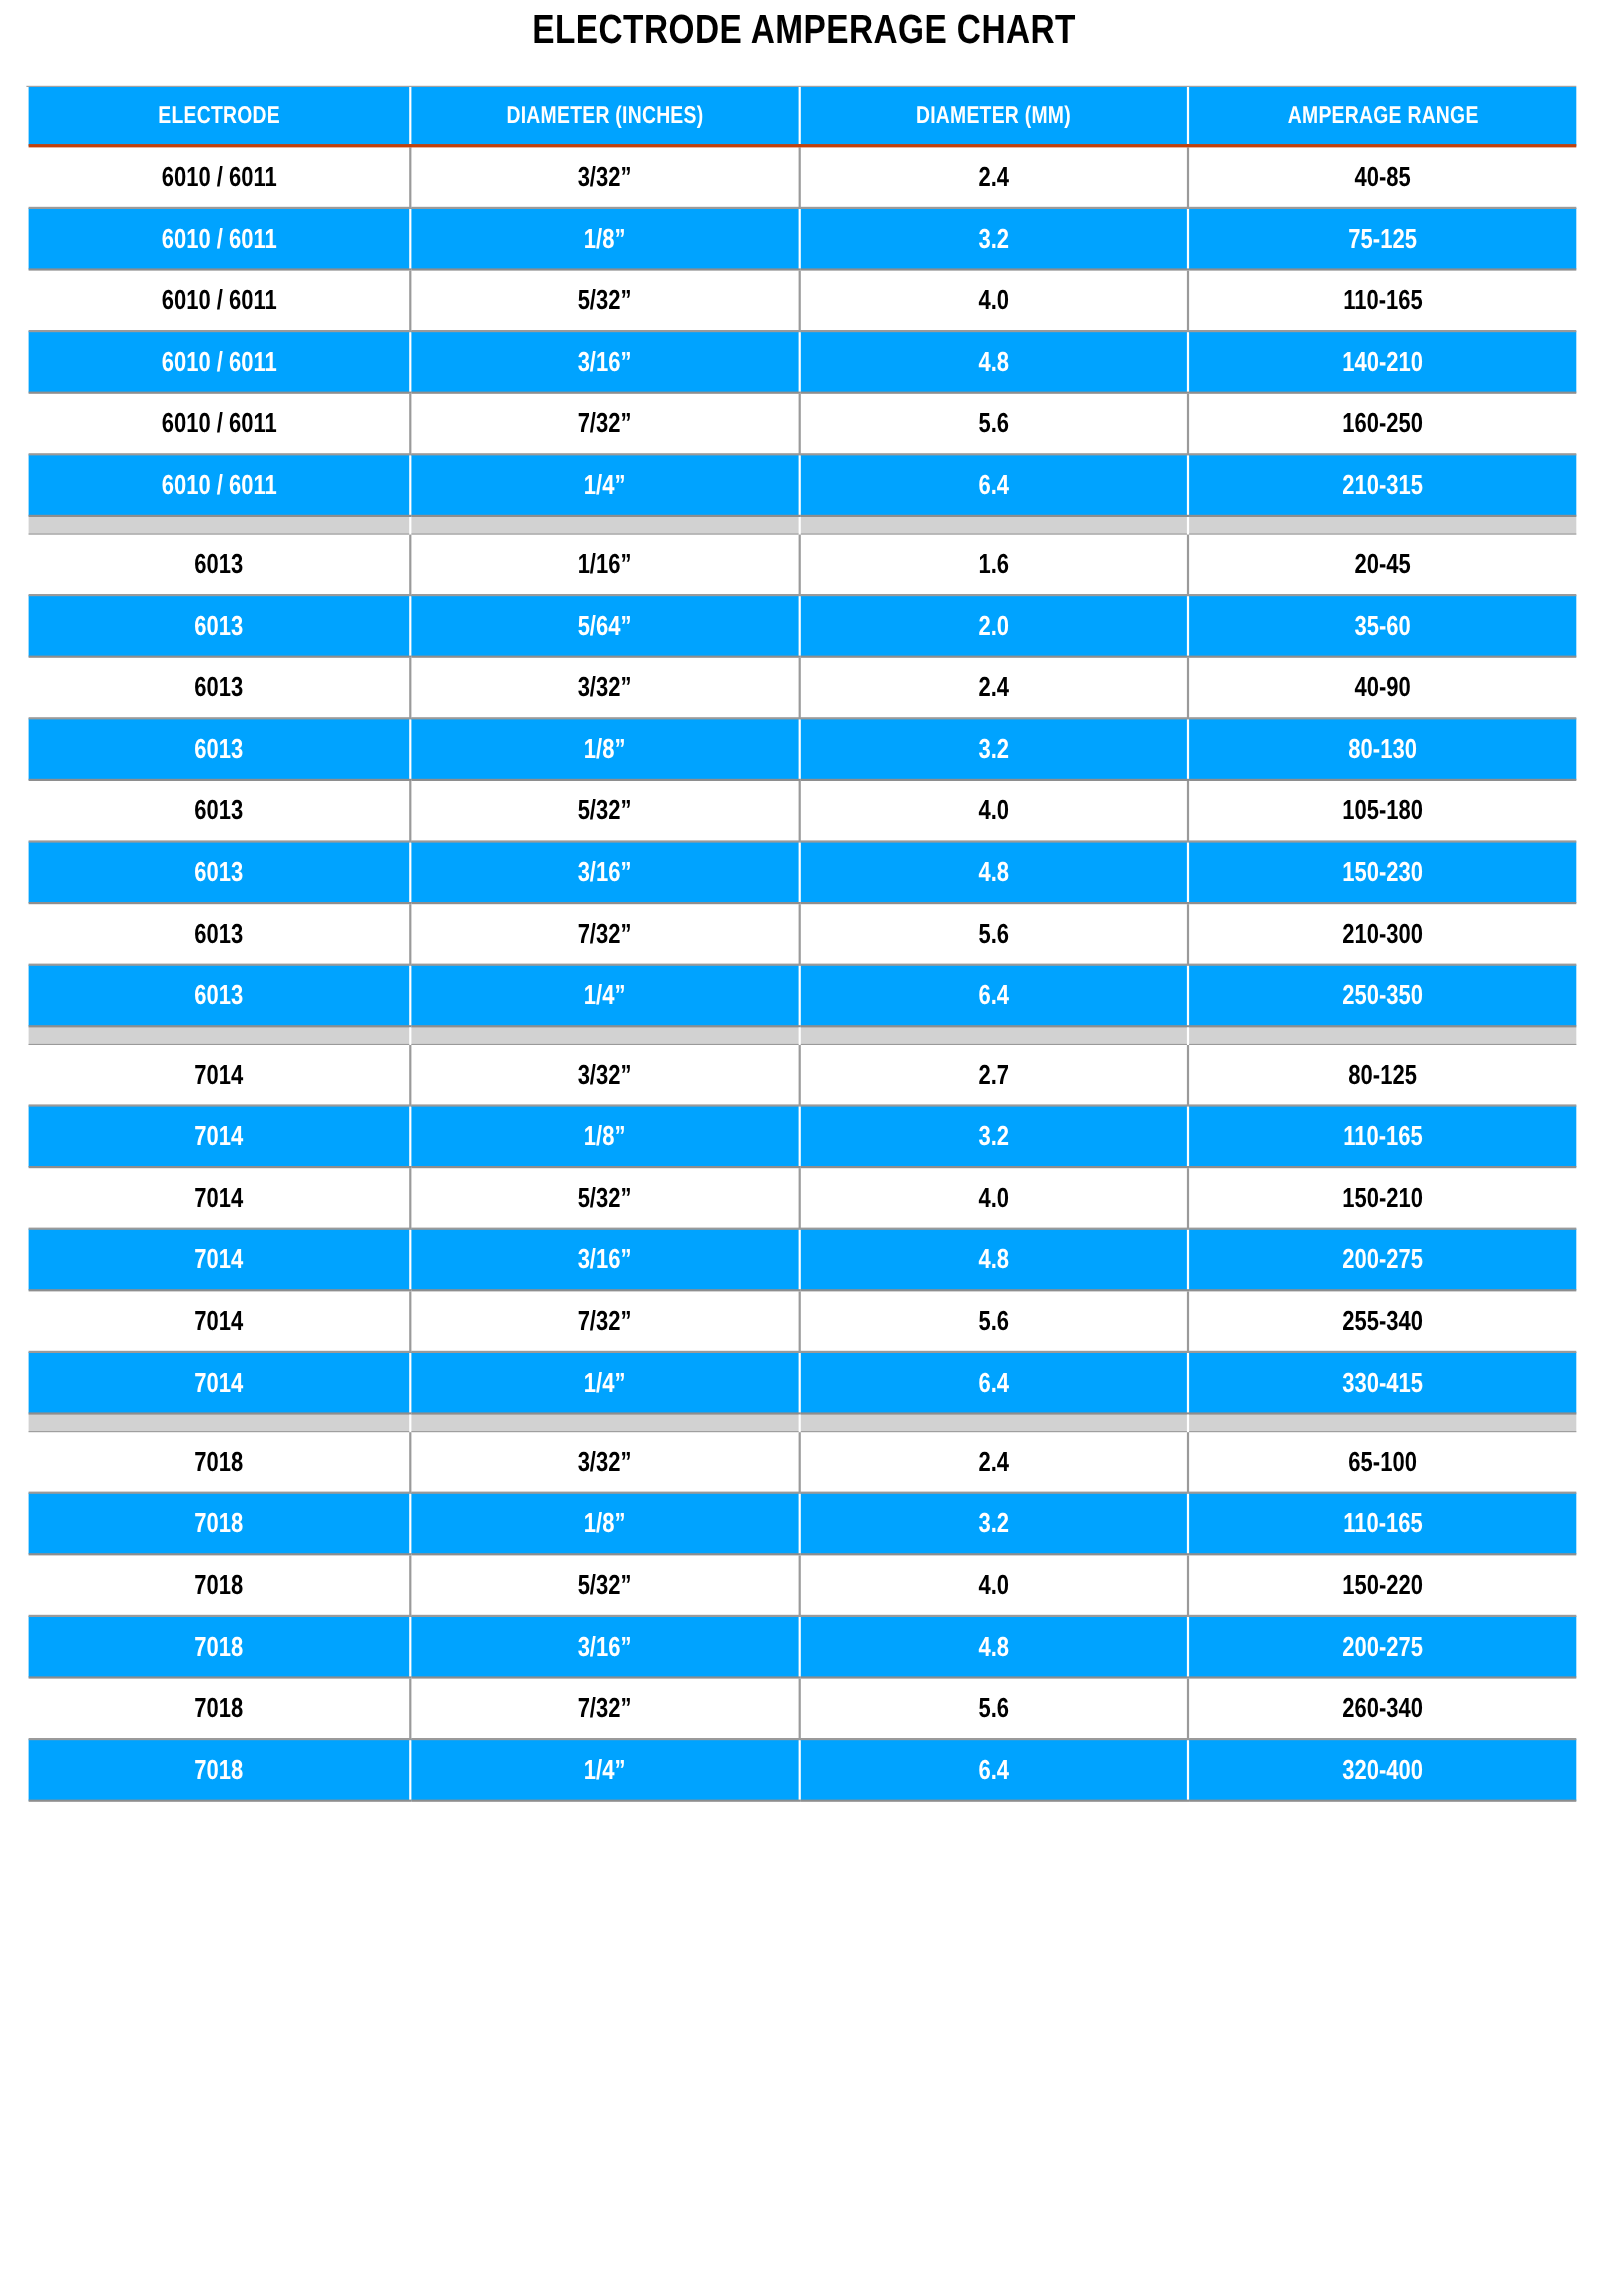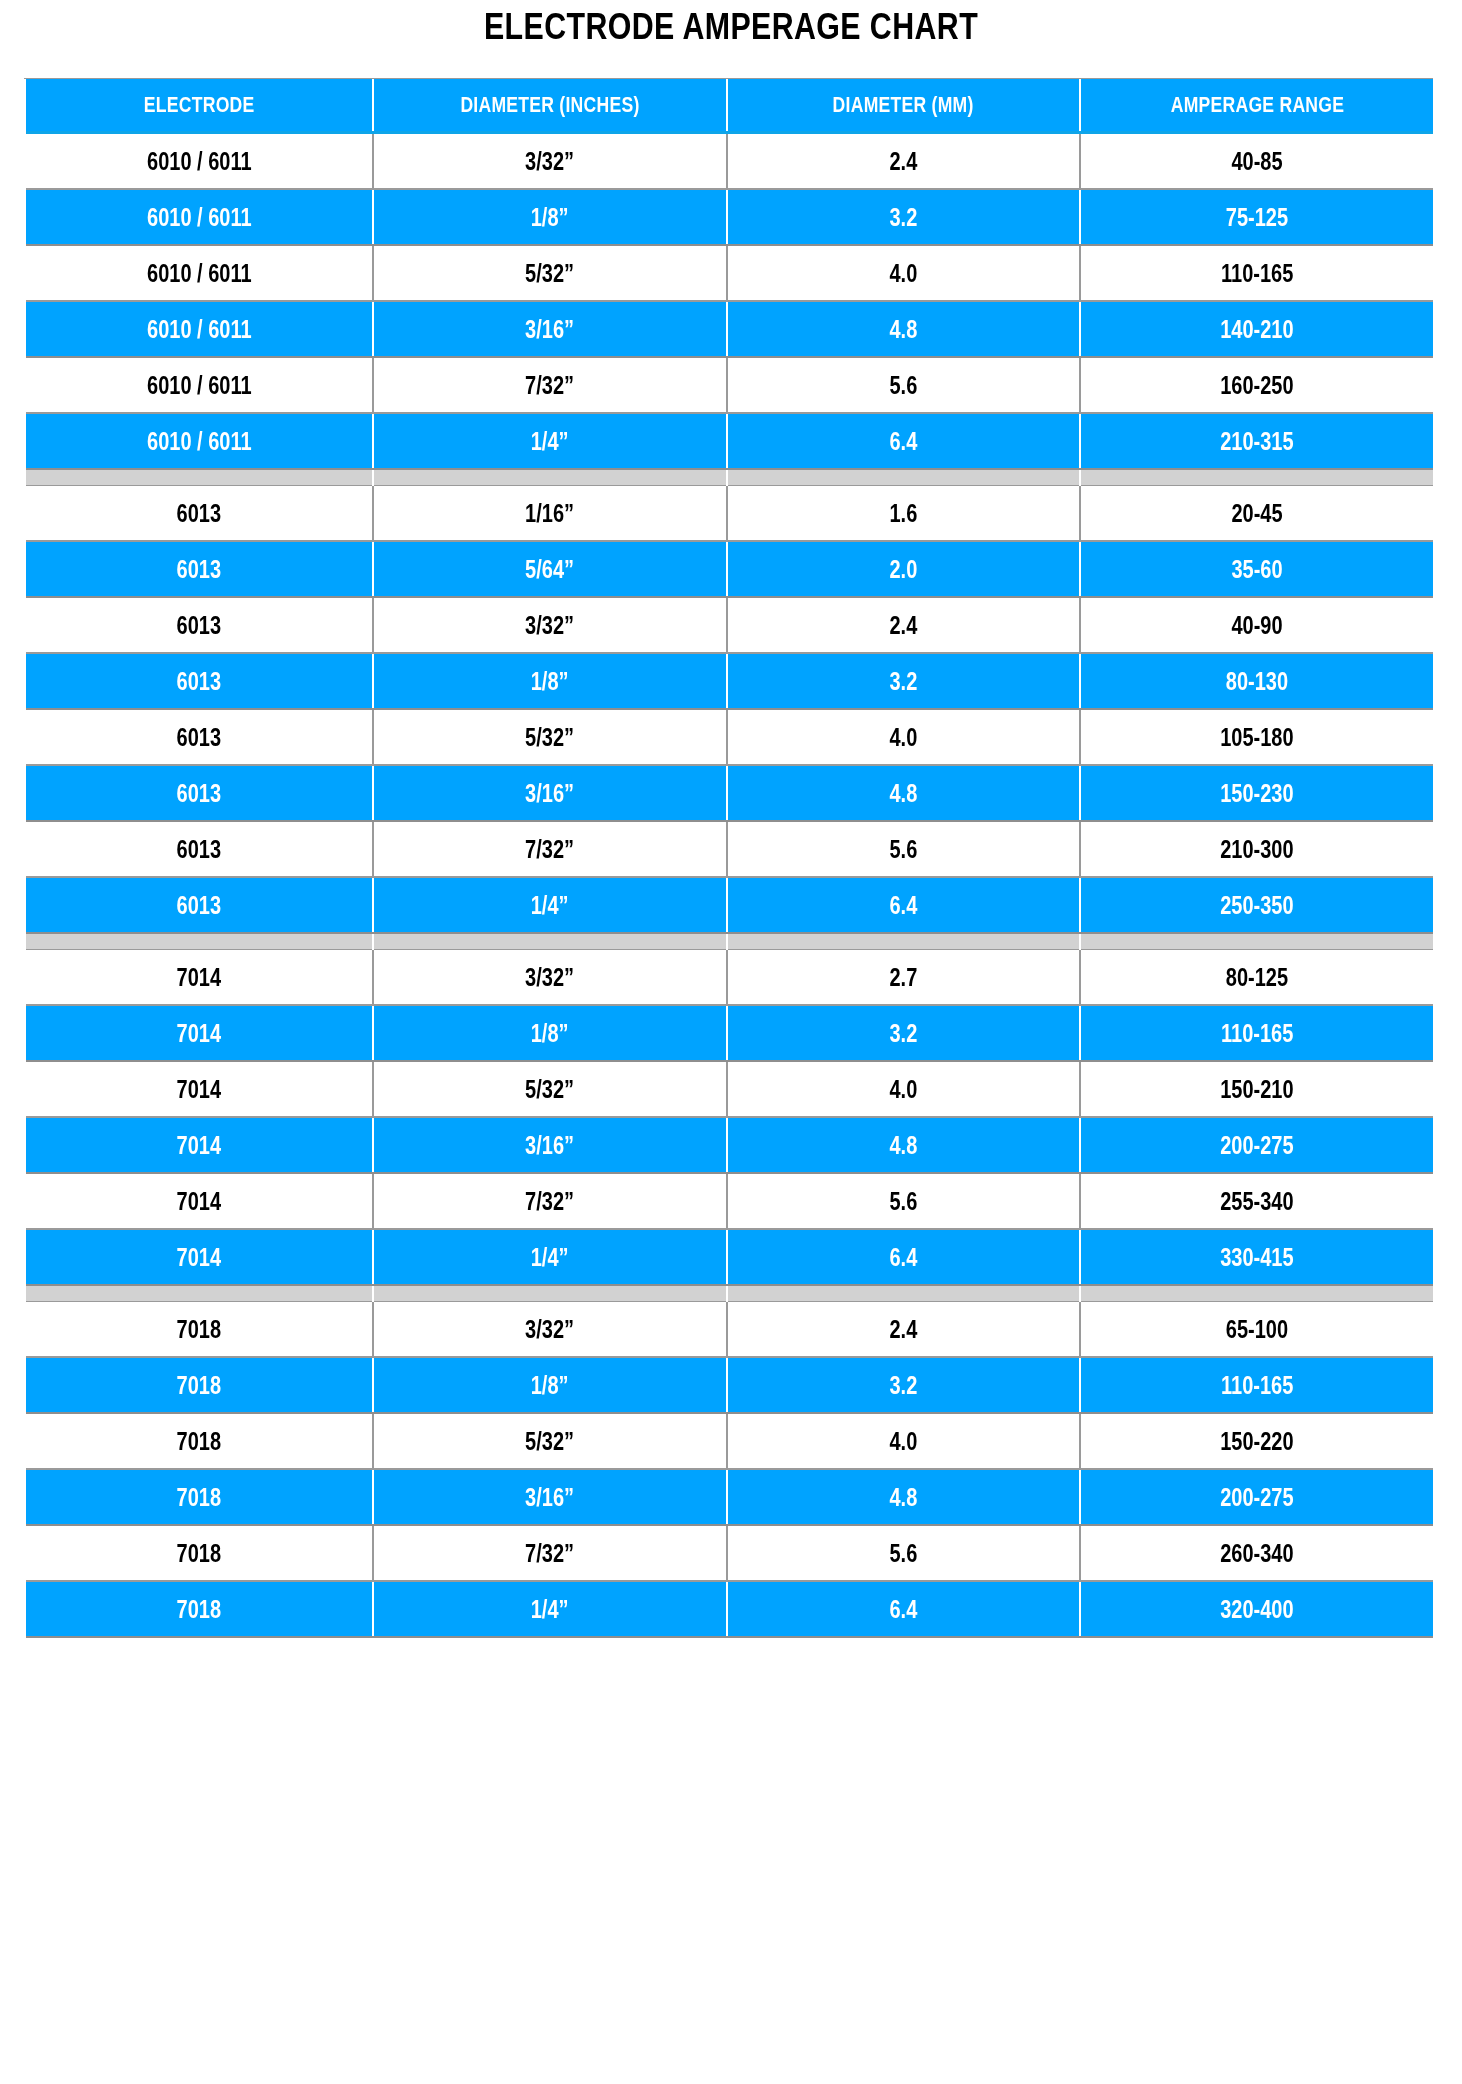--- a/index.html
+++ b/index.html
@@ -61,21 +61,21 @@
     padding: 0;
     vertical-align: middle;
   }
   thead th .hlabel {
     display: inline-block;
     transform: scaleX(0.80);
     transform-origin: center;
     white-space: nowrap;
   }
   thead tr {
-    border-bottom: 3px solid #0ea5e9;
+    border-bottom: 3px solid #c2410c;
   }
   thead th.div {
     border-right: 2px solid #ffffff;
   }
 
   tbody td {
     height: 54px;
     font-weight: 700;
     font-size: 25px;
     text-align: center;

